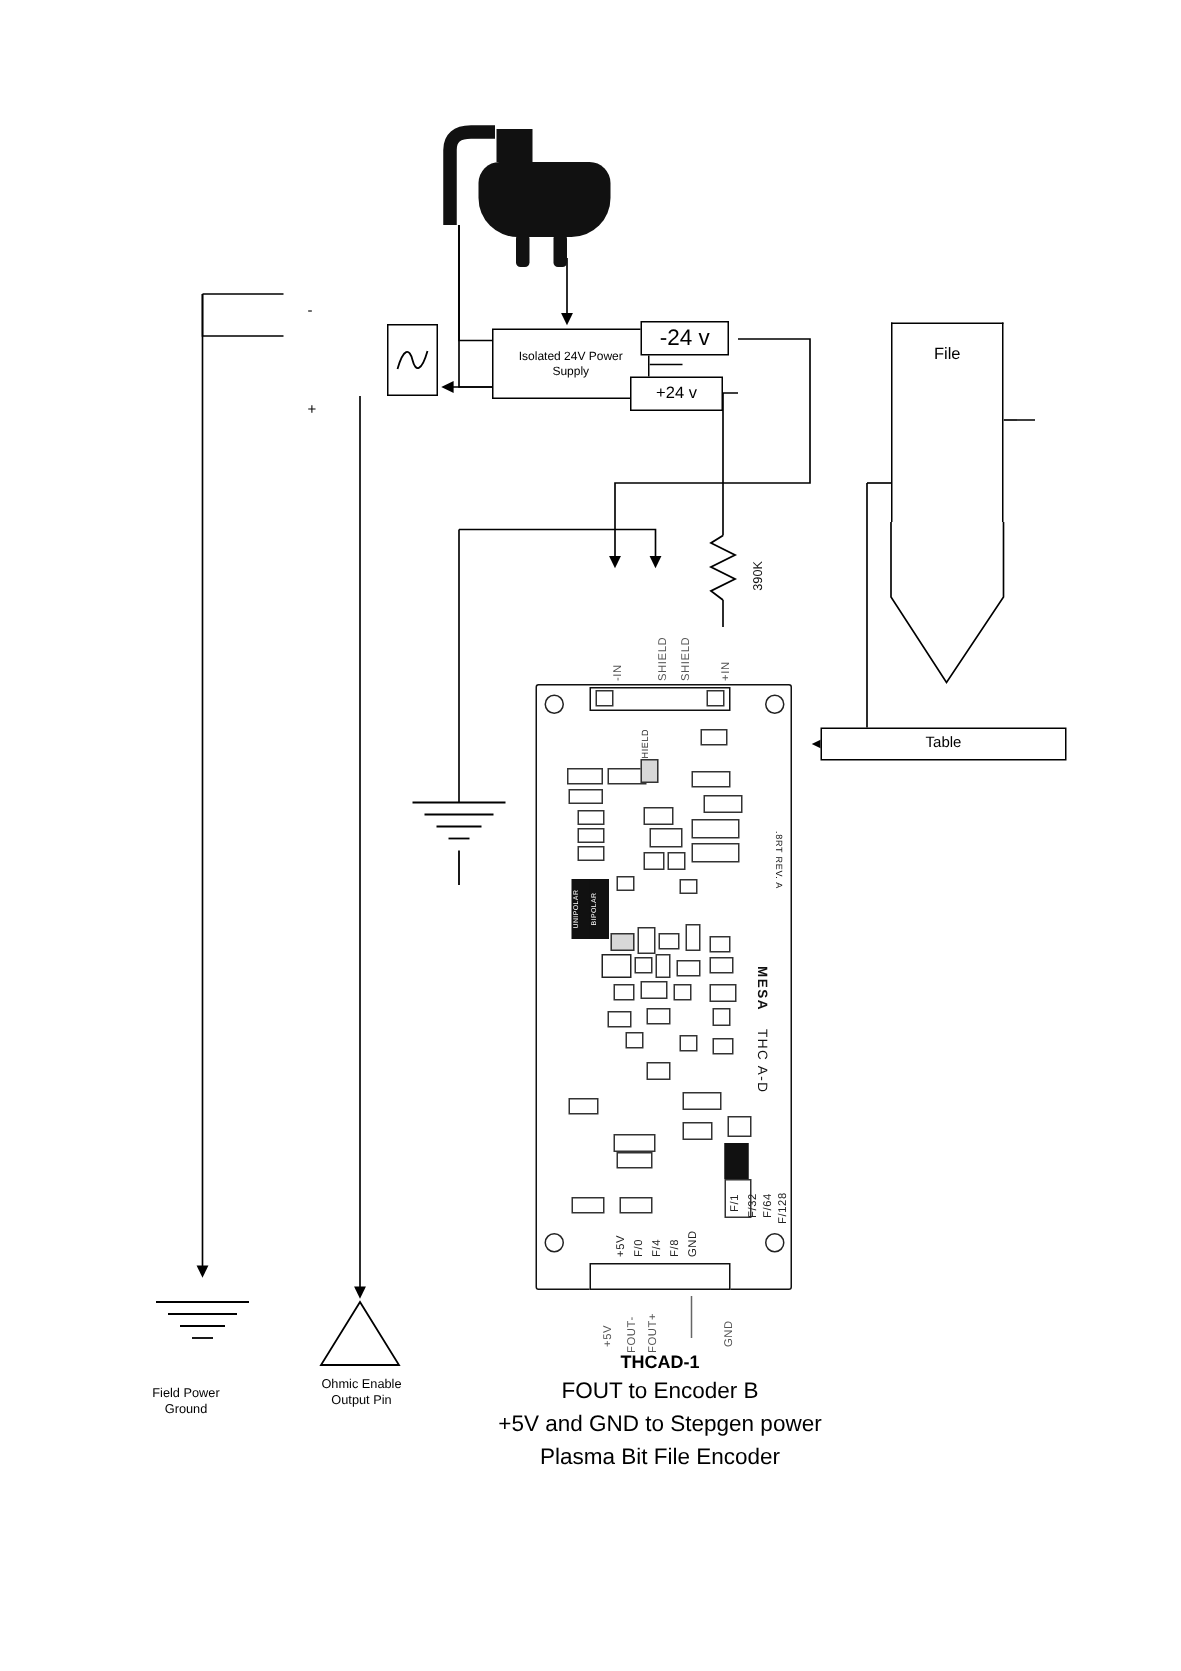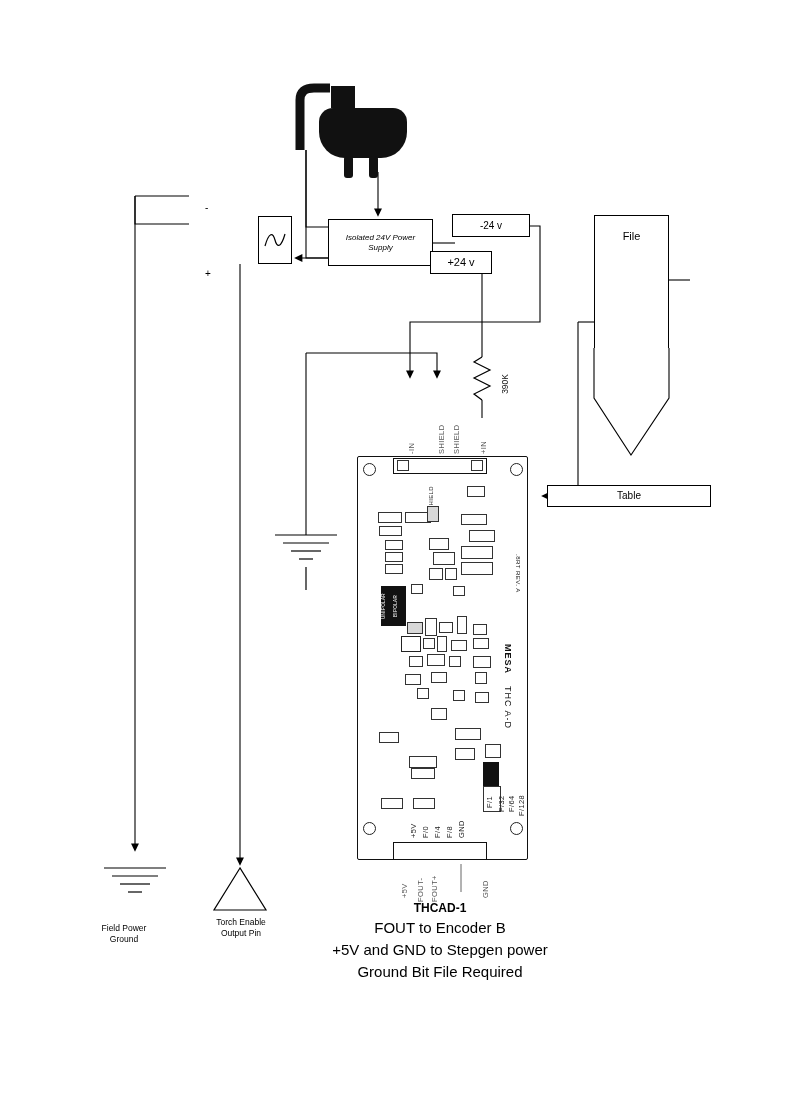--- a/index.html
+++ b/index.html
@@ -6,23 +6,23 @@
   body { width:787px; height:1114px; position:relative; overflow:hidden;
          font-family:"Liberation Sans", sans-serif; color:#000; }
   .stage { position:absolute; left:0; top:0; width:787px; height:1114px; }
   svg.wires { position:absolute; left:0; top:0; width:787px; height:1114px; }
 
   .box { position:absolute; box-sizing:border-box; border:1px solid #000;
          background:#fff; display:flex; align-items:center; justify-content:center;
          text-align:center; line-height:1.15; }
 
   #ac-relay { left:189px; top:216px; width:101px; height:48px; font-size:8.5px; }
-  #psu      { left:328px; top:219px; width:105px; height:47px; font-size:8px;font-style:italic; }
-  #neg24    { left:452px; top:214px; width:78px;  height:23px; font-size:10px; }
-  #pos24    { left:430px; top:251px; width:62px;  height:23px; font-size:11px; }
+  #psu      { left:328px; top:219px; width:105px; height:47px; font-size:8px; }
+  #neg24    { left:427px; top:214px; width:59px;  height:23px; font-size:15px; }
+  #pos24    { left:420px; top:251px; width:62px;  height:23px; font-size:11px; }
   #torchbox { left:594px; top:215px; width:75px;  height:133px; font-size:11px;
               align-items:flex-start; padding-top:14px; border-bottom:none; }
   #tablebox { left:547px; top:485px; width:164px; height:22px; font-size:10px; }
 
   .lbl { position:absolute; text-align:center; line-height:1.25; }
   #lbl-minus { left:205px; top:202px; font-size:10px; }
   #lbl-plus  { left:205px; top:268px; font-size:10px; }
   #lbl-fieldgnd { left:84px; top:923px; width:80px; font-size:8.5px; }
   #lbl-ohmic    { left:195px; top:917px; width:92px; font-size:8.5px; }
 
@@ -146,21 +146,21 @@
   <div class="box" id="tablebox">Table</div>
 
   <div class="lbl" id="lbl-minus">-</div>
   <div class="lbl" id="lbl-plus">+</div>
 
   <div class="lbl" id="lbl-fieldgnd">
     <div>Field Power</div>
     <div>Ground</div>
   </div>
   <div class="lbl" id="lbl-ohmic">
-    <div>Torch Enable</div>
+    <div>Ohmic Enable</div>
     <div>Output Pin</div>
   </div>
 
   <div class="resist-label" style="left:500px;top:374px;">390K</div>
 
   <div class="vlabel" style="left:407px;top:418px;height:36px;">-IN</div>
   <div class="vlabel" style="left:437px;top:418px;height:36px;">SHIELD</div>
   <div class="vlabel" style="left:452px;top:418px;height:36px;">SHIELD</div>
   <div class="vlabel" style="left:479px;top:418px;height:36px;">+IN</div>
 
@@ -259,16 +259,16 @@
   <div class="vlabel" style="left:430px;top:866px;height:36px">FOUT+</div>
   <div class="vlabel" style="left:481px;top:868px;height:30px">GND</div>
   <svg style="position:absolute;left:455px;top:862px;width:14px;height:36px">
     <path d="M6,2 L6,30" stroke="#666" stroke-width="1" fill="none"></path>
   </svg>
 
   <div class="lbl" id="thcad-title">THCAD-1</div>
   <div class="lbl" id="thcad-notes">
     <div>FOUT to  Encoder B</div>
     <div>+5V and GND to Stepgen power</div>
-    <div>Ground Bit File Required</div>
+    <div>Plasma Bit File Encoder</div>
   </div>
 
 </div>
 
 </body></html>

